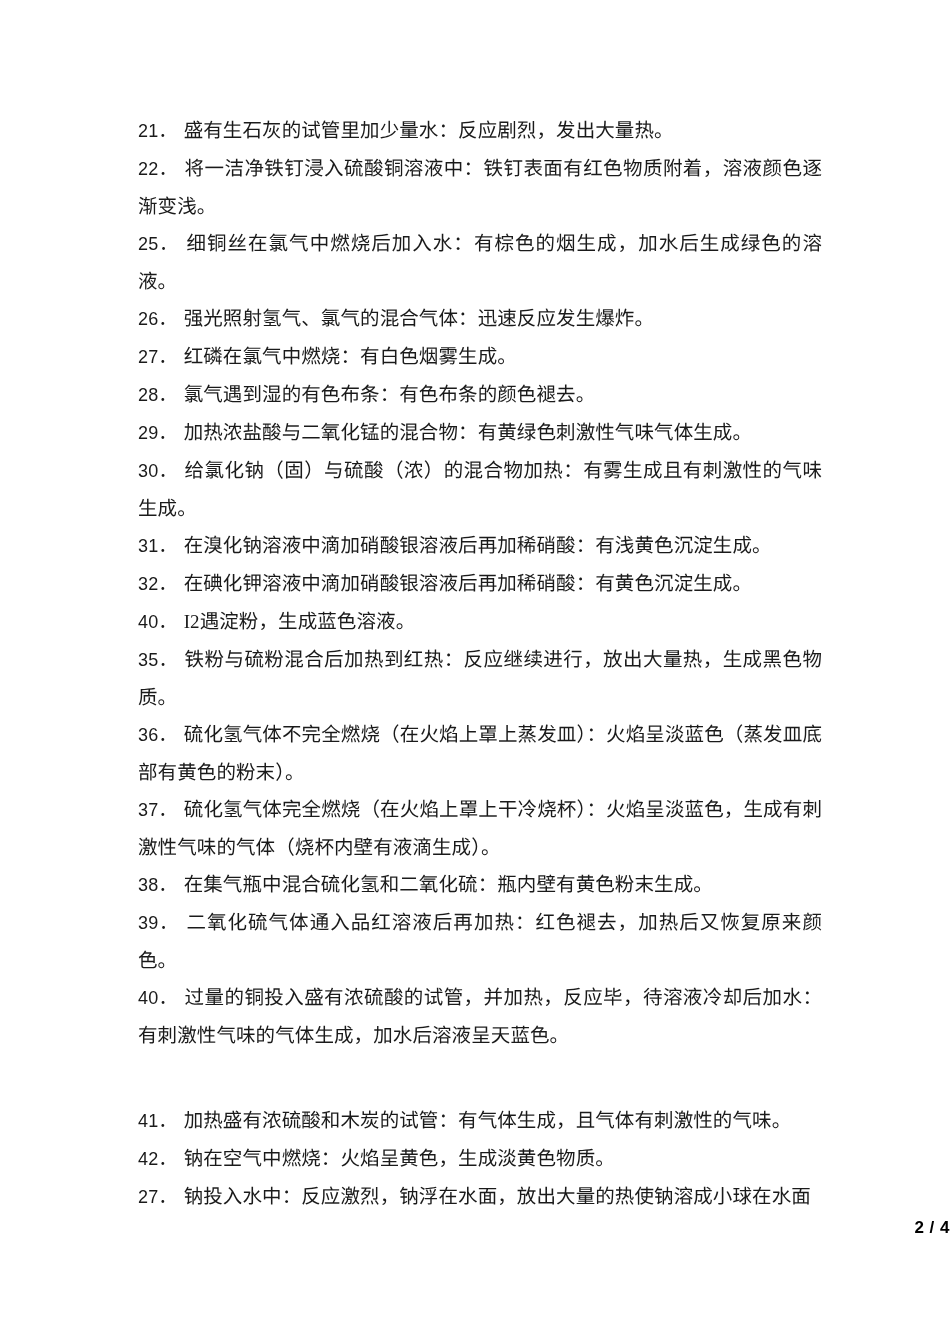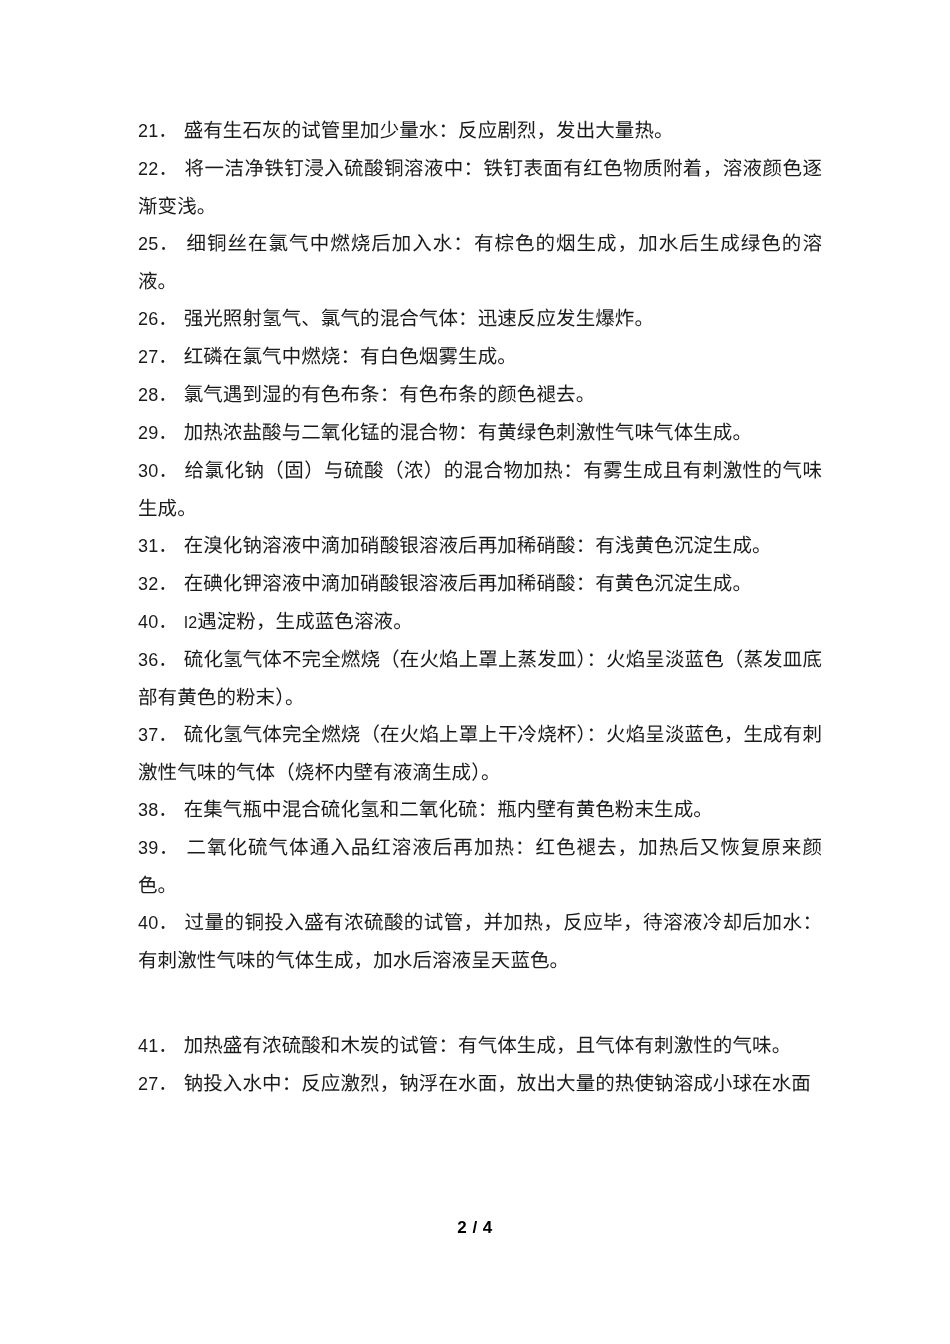--- a/index.html
+++ b/index.html
@@ -56,34 +56,34 @@
     display: inline-block;
     width: 7px;
   }
 
   .item .body {
     font-family: "Liberation Serif", "DejaVu Serif", serif;
   }
 
   
   .item .body .formula {
-    font-family: Liberation Sans, sans-serif;
-    font-size: 16px;
+    font-family: Liberation Serif, serif;
+    font-size: 19px;
   }
 
   .spacer-line {
     height: 48px;
   }
 
   .footer {
     position: absolute;
     left: 0;
     right: 0;
     top: 1218px;
-    text-align: center;
+    text-align: right;
     font-family: "Liberation Sans", "DejaVu Sans", sans-serif;
     font-weight: bold;
     font-size: 17px;
     color: #000000;
     letter-spacing: 0.5px;
   }
 </style>
 </head>
 <body>
 
@@ -131,20 +131,23 @@
 
     <p class="item">
       <span class="num">32．</span><span class="gap"></span><span class="body">在碘化钾溶液中滴加硝酸银溶液后再加稀硝酸：有黄色沉淀生成。</span>
     </p>
 
     <p class="item">
       <span class="num">40．</span><span class="gap"></span><span class="body"><span class="formula">I2</span><span>遇淀粉，生成蓝色溶液。</span></span>
     </p>
 
 
+    <p class="item">
+      <span class="num">35．</span><span class="gap"></span><span class="body">铁粉与硫粉混合后加热到红热：反应继续进行，放出大量热，生成黑色物质。</span>
+    </p>
 
     <p class="item">
       <span class="num">36．</span><span class="gap"></span><span class="body">硫化氢气体不完全燃烧（在火焰上罩上蒸发皿）：火焰呈淡蓝色（蒸发皿底部有黄色的粉末）。</span>
     </p>
 
     <p class="item">
       <span class="num">37．</span><span class="gap"></span><span class="body">硫化氢气体完全燃烧（在火焰上罩上干冷烧杯）：火焰呈淡蓝色，生成有刺激性气味的气体（烧杯内壁有液滴生成）。</span>
     </p>
 
     <p class="item">
@@ -158,20 +161,23 @@
     <p class="item">
       <span class="num">40．</span><span class="gap"></span><span class="body">过量的铜投入盛有浓硫酸的试管，并加热，反应毕，待溶液冷却后加水：有刺激性气味的气体生成，加水后溶液呈天蓝色。</span>
     </p>
 
     <div class="spacer-line"></div>
 
     <p class="item">
       <span class="num">41．</span><span class="gap"></span><span class="body">加热盛有浓硫酸和木炭的试管：有气体生成，且气体有刺激性的气味。</span>
     </p>
 
+    <p class="item">
+      <span class="num">42．</span><span class="gap"></span><span class="body">钠在空气中燃烧：火焰呈黄色，生成淡黄色物质。</span>
+    </p>
 
     <p class="item">
       <span class="num">27．</span><span class="gap"></span><span class="body">钠投入水中：反应激烈，钠浮在水面，放出大量的热使钠溶成小球在水面</span>
     </p>
 
   </div>
 
   <div class="footer">2 / 4</div>
 
 </div>

